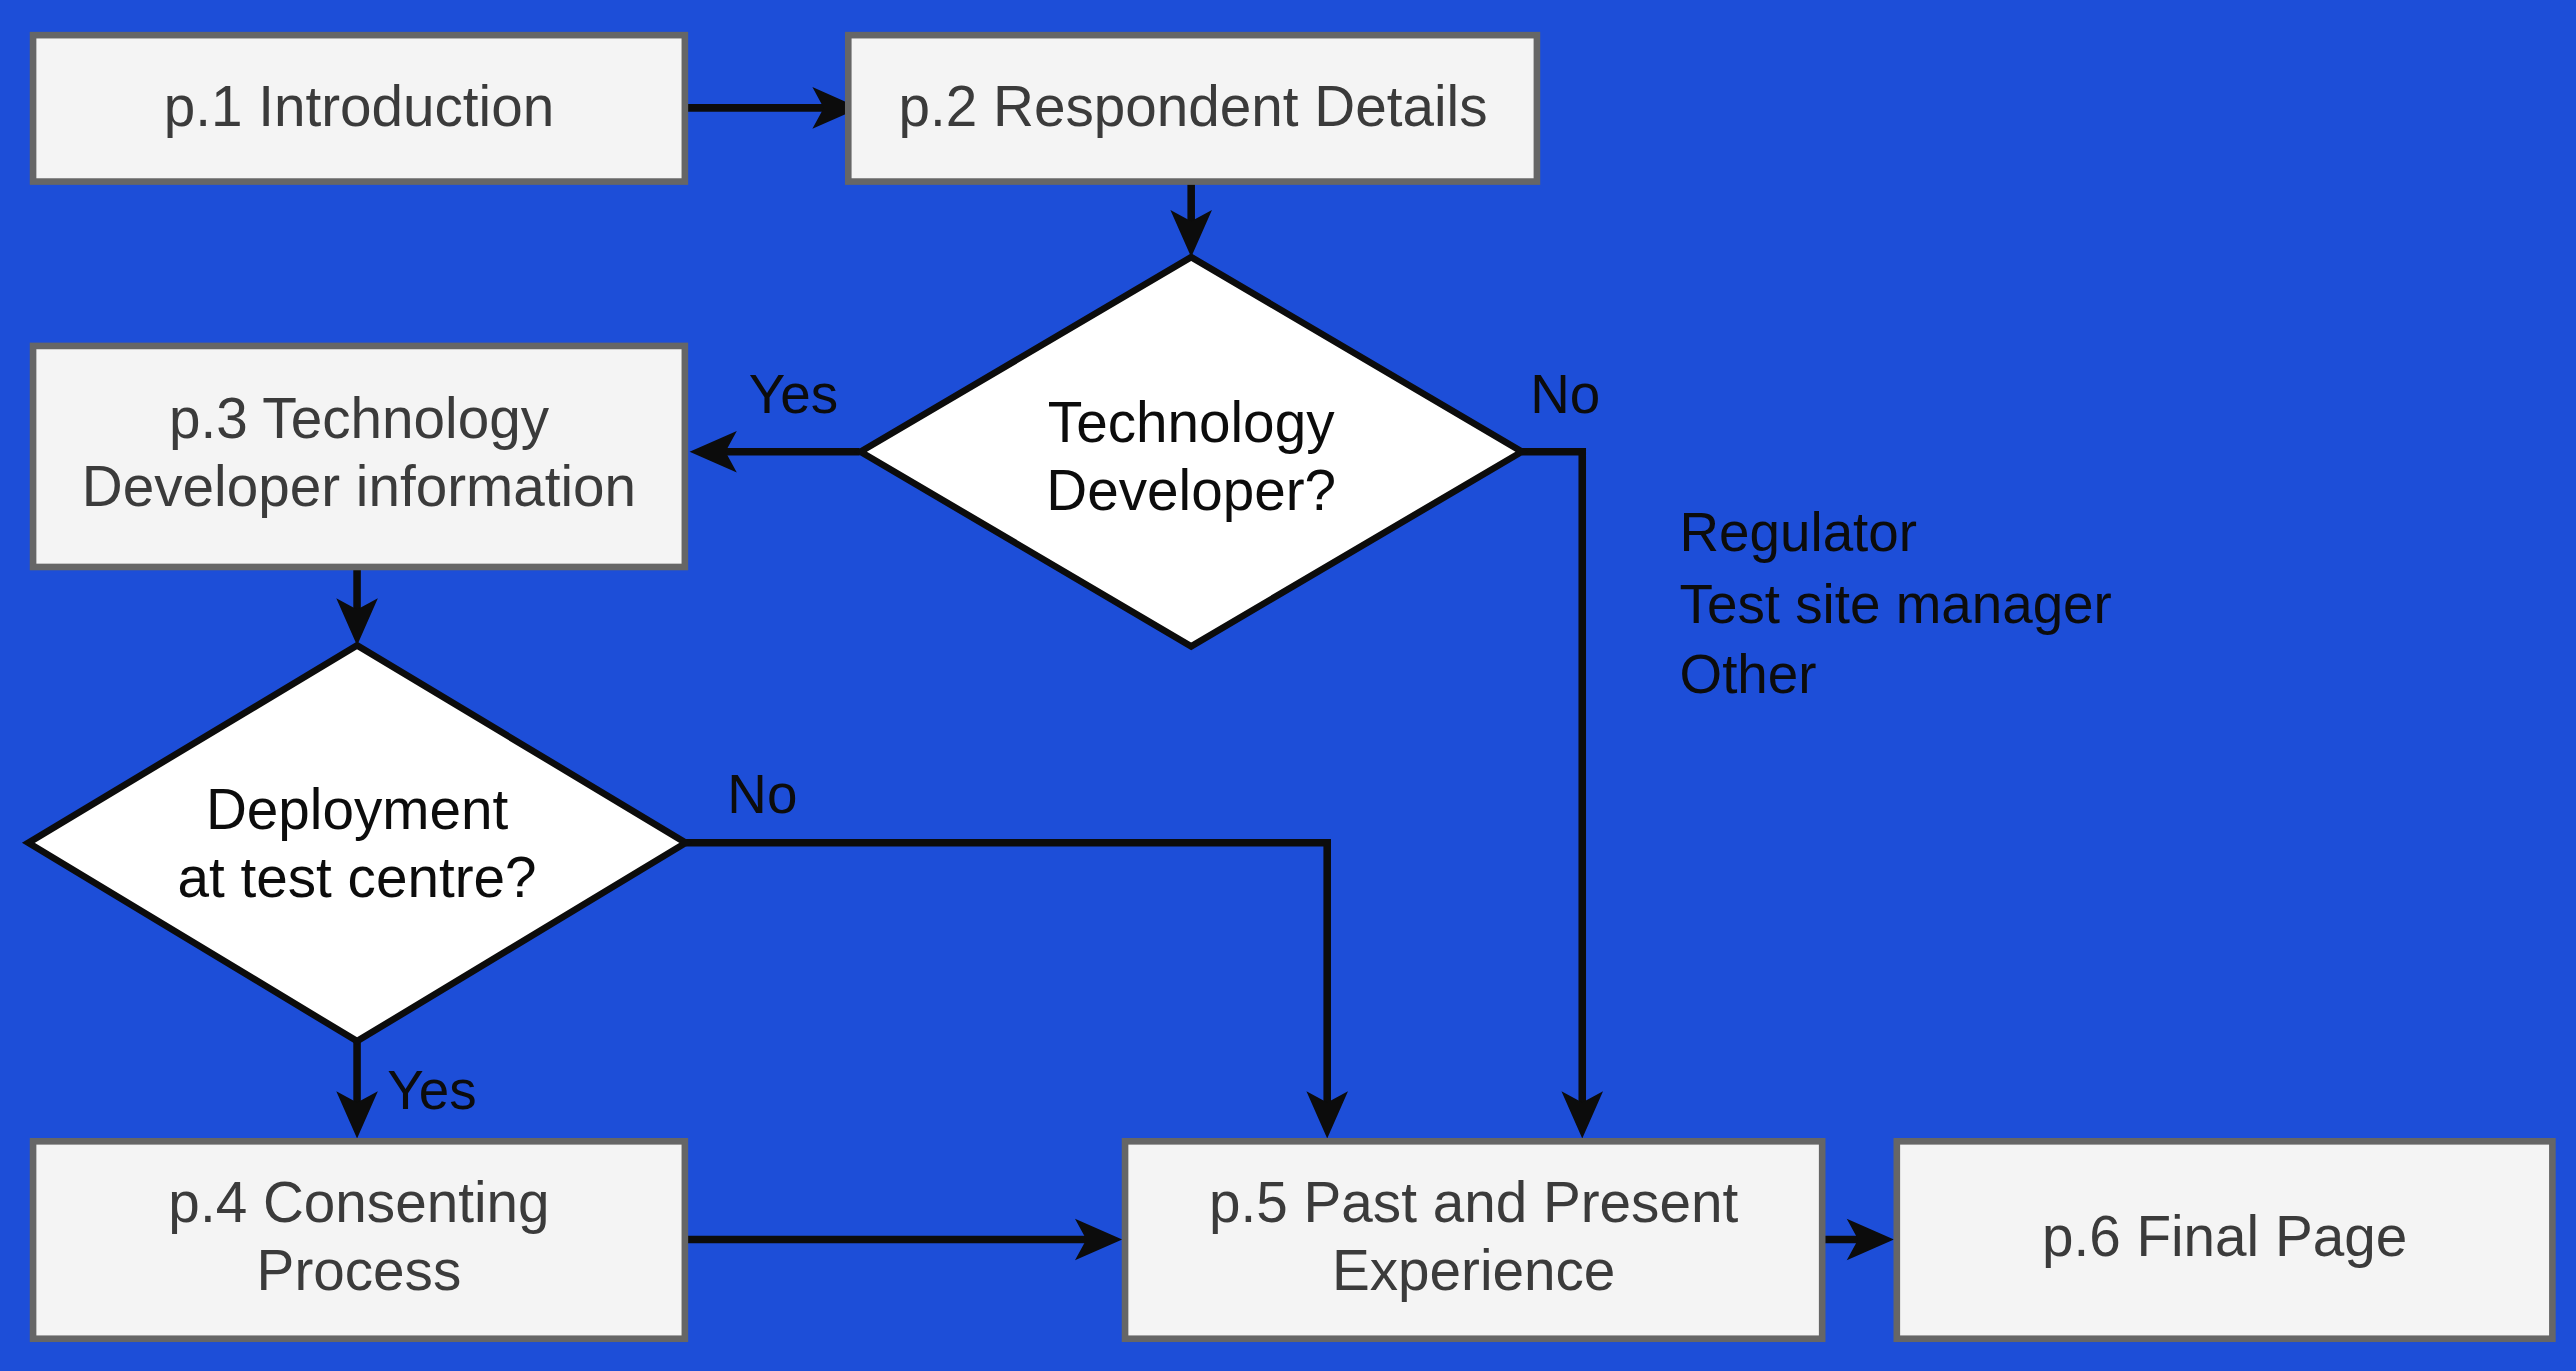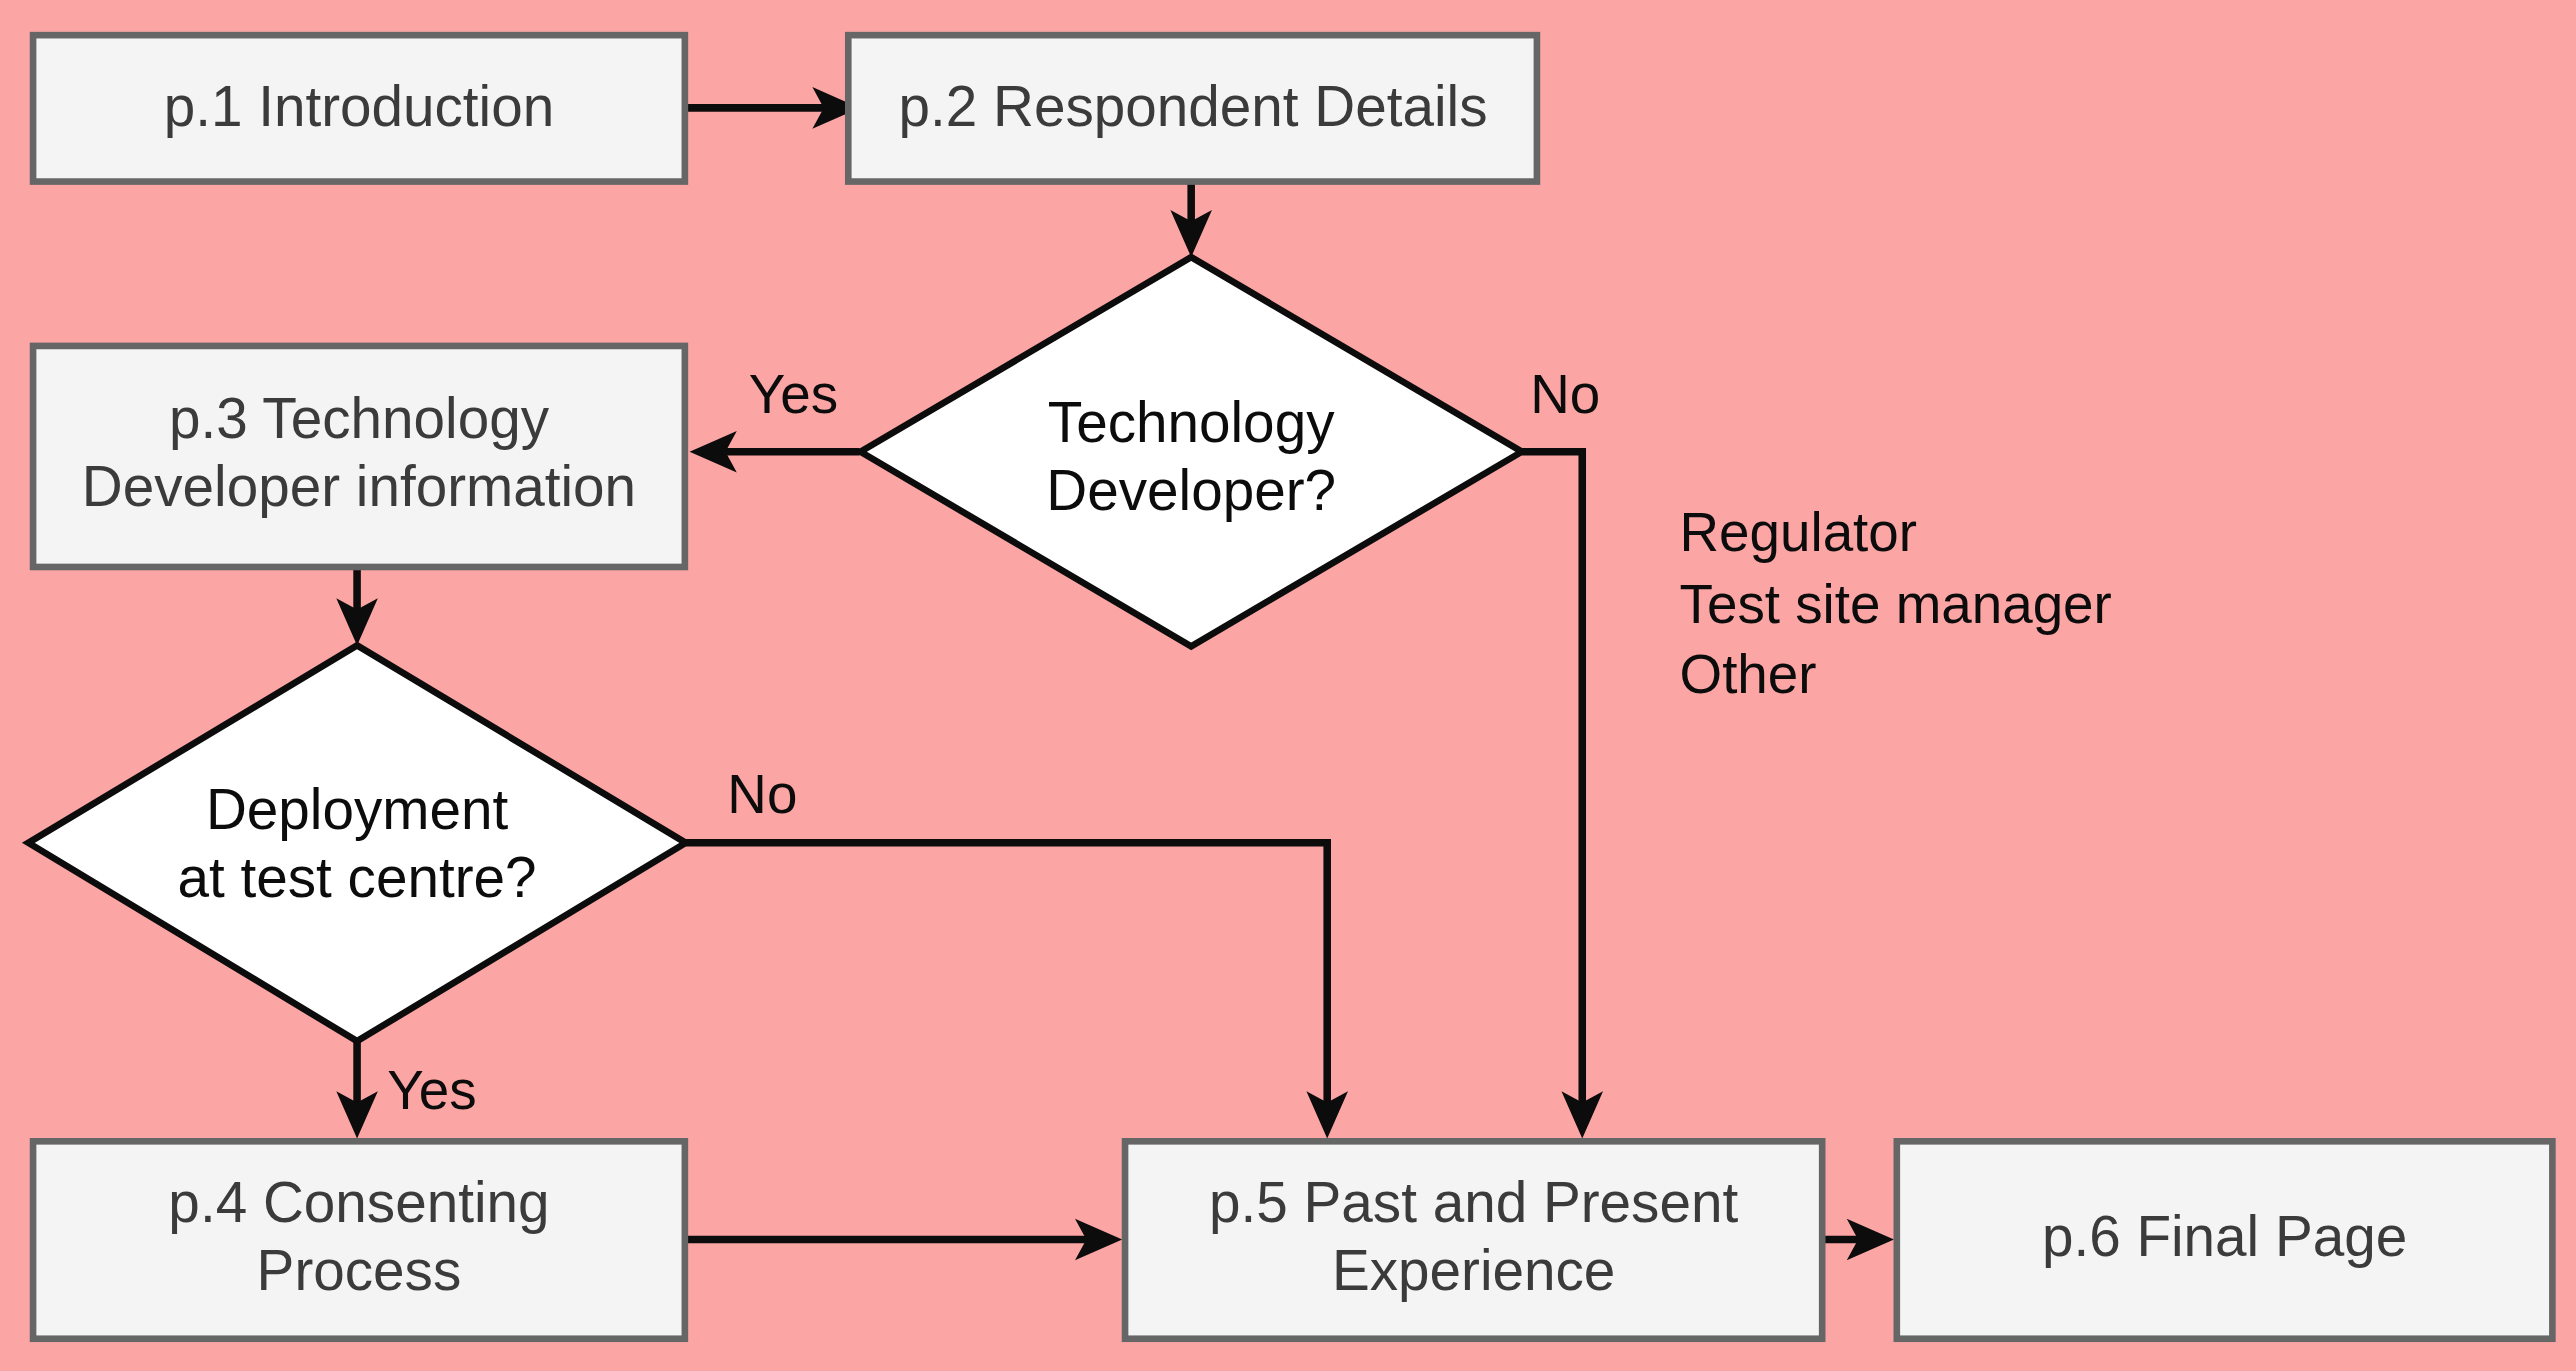--- a/index.html
+++ b/index.html
@@ -2,21 +2,21 @@
 <html style="font-size:15px"><head>
 <meta charset="utf-8">
 <title>Survey Flow Diagram</title>
 <style>
   html,body{margin:0;padding:0;background:#ffffff;}
   body{
     width:2576px;height:1372px;
     font-family:"Liberation Sans","DejaVu Sans",sans-serif;
     overflow:hidden;
   }
-  #diagram-root{position:relative;width:2576px;height:1372px;background:#fca5a5;}
+  #diagram-root{position:relative;width:2576px;height:1372px;background:#1d4ed8;}
   svg#flow-svg{position:absolute;top:0;left:0;width:2576px;height:1372px;display:block;}
   .node-box{fill:#f4f4f4;stroke:#666666;stroke-width:7;}
   .node-diamond{fill:#ffffff;stroke:#0c0c0c;stroke-width:7;}
   .edge-line{stroke:#0c0c0c;stroke-width:8;fill:none;stroke-linecap:butt;stroke-linejoin:miter;}
   .arrow-head{fill:#0c0c0c;stroke:none;}
   .box-label{
     fill:#3b3b3b;font-family:"Liberation Sans","DejaVu Sans",sans-serif;
     font-size:60px;text-anchor:middle;dominant-baseline:middle;
   }
   .diamond-label{

